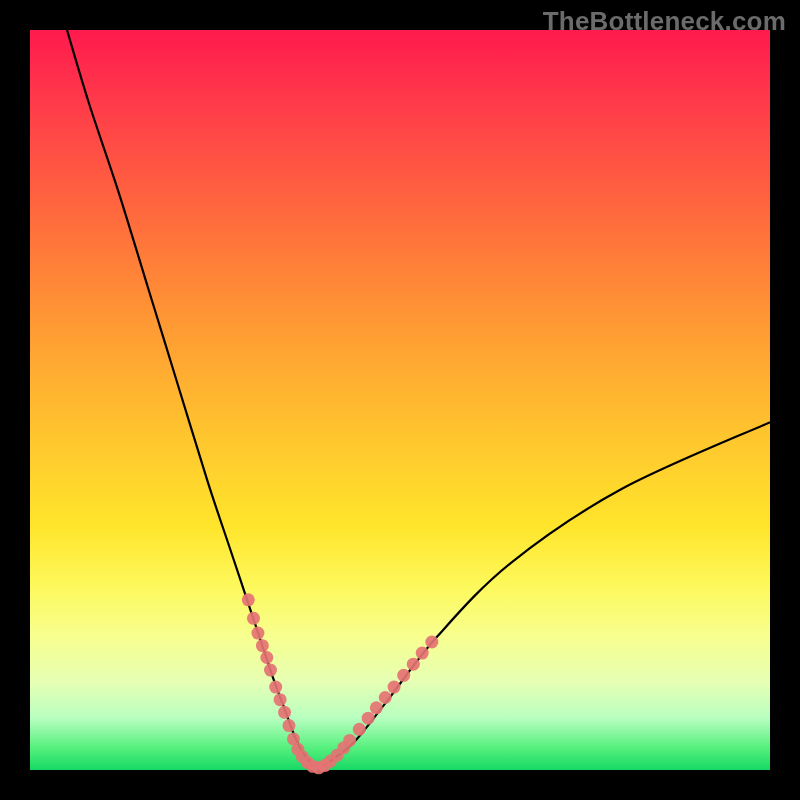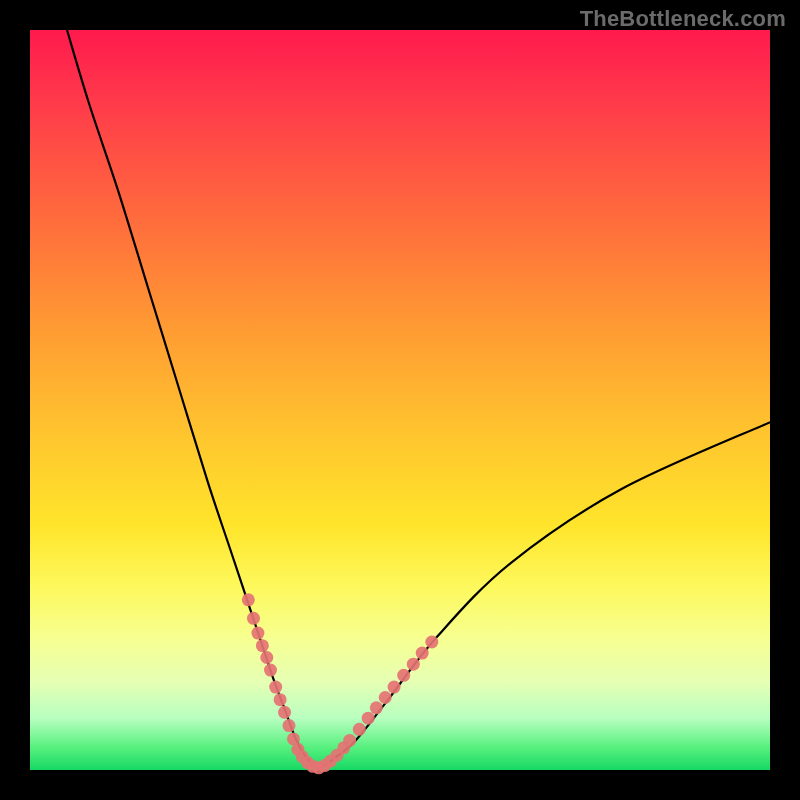--- a/index.html
+++ b/index.html
@@ -37,21 +37,21 @@
       #e6ffb3 88%,
       #b8ffc0 93%,
       #56f07e 97%,
       #17d864 100%);
   }
   .watermark {
     position: absolute;
     top: 6px;
     right: 14px;
     color: #6b6b6b;
-    font-size: 22px;
+    font-size: 26px;
     font-weight: 600;
     letter-spacing: 0.2px;
     user-select: none;
   }
   svg.curve {
     position: absolute;
     left: 0;
     top: 0;
     width: 740px;
     height: 740px;

